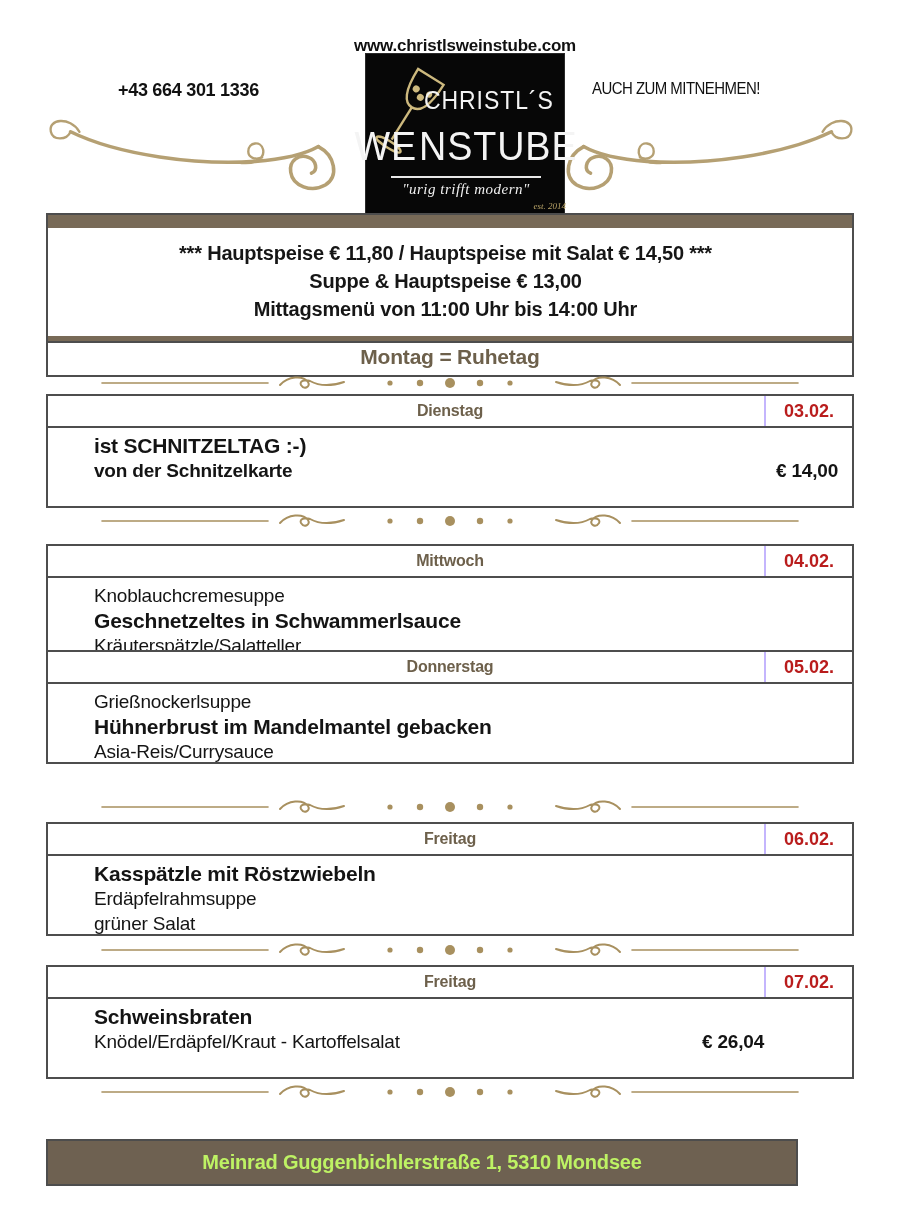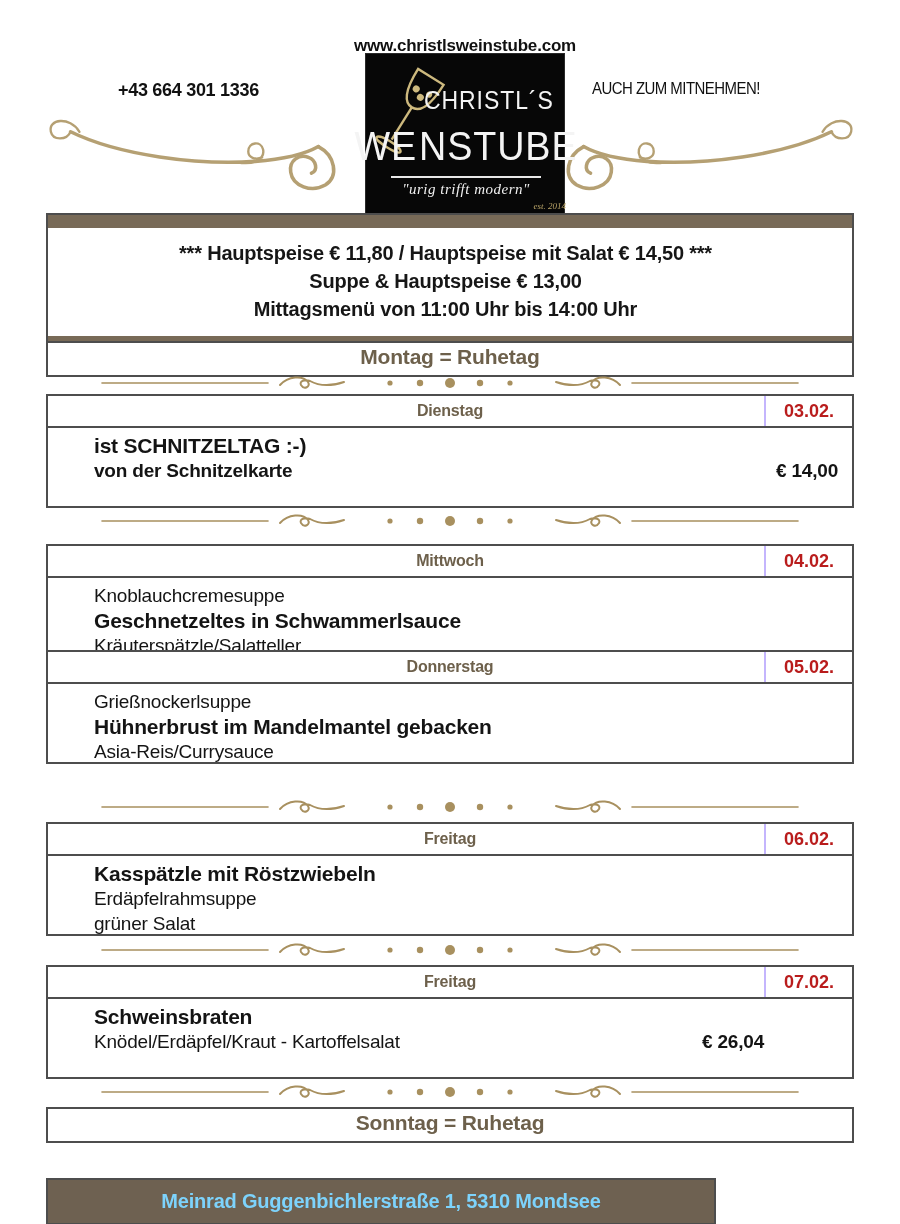--- a/index.html
+++ b/index.html
@@ -93,23 +93,23 @@
   .day-body { position:relative; padding:5px 10px 0 10px;margin-left:36px; }
   .line { position:relative; font-size:19px; line-height:25px; color:#141414; letter-spacing:-0.2px; }
   .line.bold { font-weight:700; font-size:21px; }
   .line.bold-sm { font-weight:700; font-size:19px; }
   .price { font-weight:700; font-size:19px; color:#141414; }
   .price.right { position:absolute; right:4px; top:0; }
   .price.mid   { position:absolute; left:608px; top:0; }
 
   
   .address {
-    position:absolute; left:46px; top:1178px; width:670px; height:47px;
+    position:absolute; left:46px; top:1139px; width:752px; height:47px;
     background:#6e6151; border:2px solid #4d4d4d; box-sizing:border-box;
-    text-align:center; color:#7dd3fc; font-size:20px; font-weight:700;
+    text-align:center; color:#bef264; font-size:20px; font-weight:700;
     line-height:43px; letter-spacing:-0.2px;
   }
 
   svg { display:block; }
 </style>
 </head>
 <body>
 
 <div class="page">
 
@@ -317,17 +317,16 @@
     </div>
     <div class="day-body">
       <div class="line bold">Schweinsbraten</div>
       <div class="line">
         <span>Knödel/Erdäpfel/Kraut - Kartoffelsalat</span>
         <span class="price mid">€ 26,04</span>
       </div>
     </div>
   </div>
 
-  <div class="ruhetag sonntag bordered">Sonntag = Ruhetag</div>
 
   <div class="address">Meinrad Guggenbichlerstraße 1, 5310 Mondsee</div>
 
 </div>
 
 </body></html>

